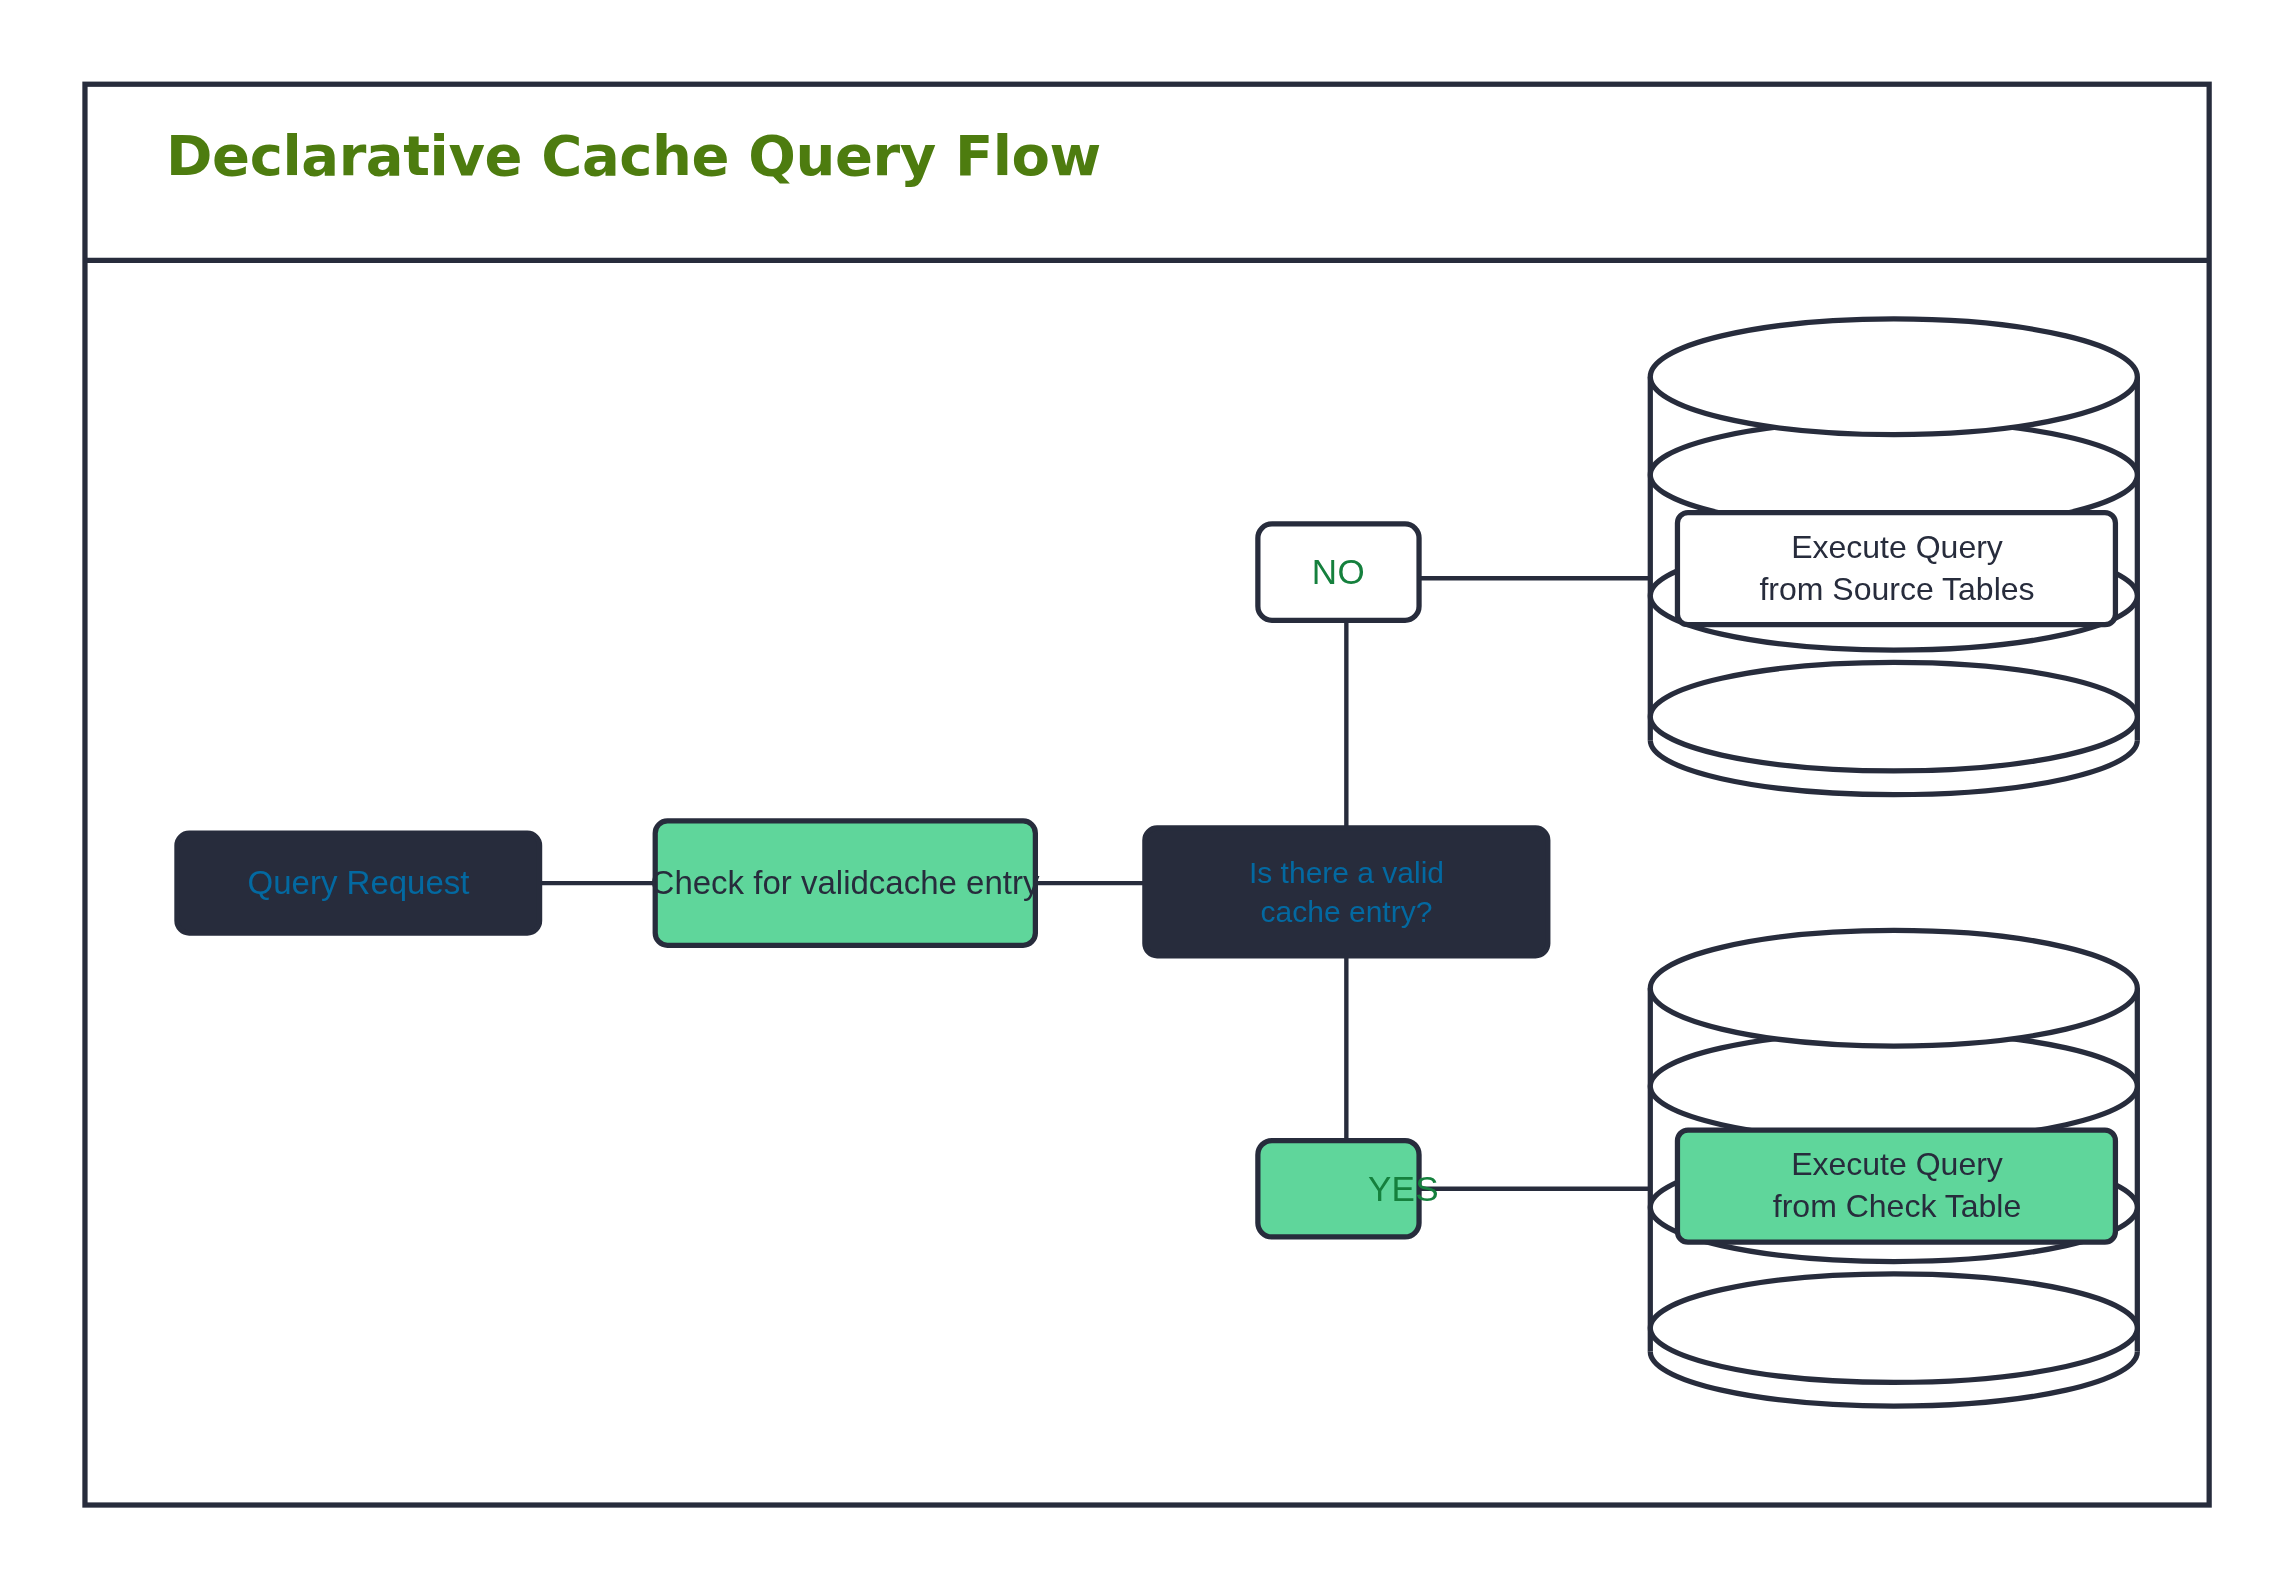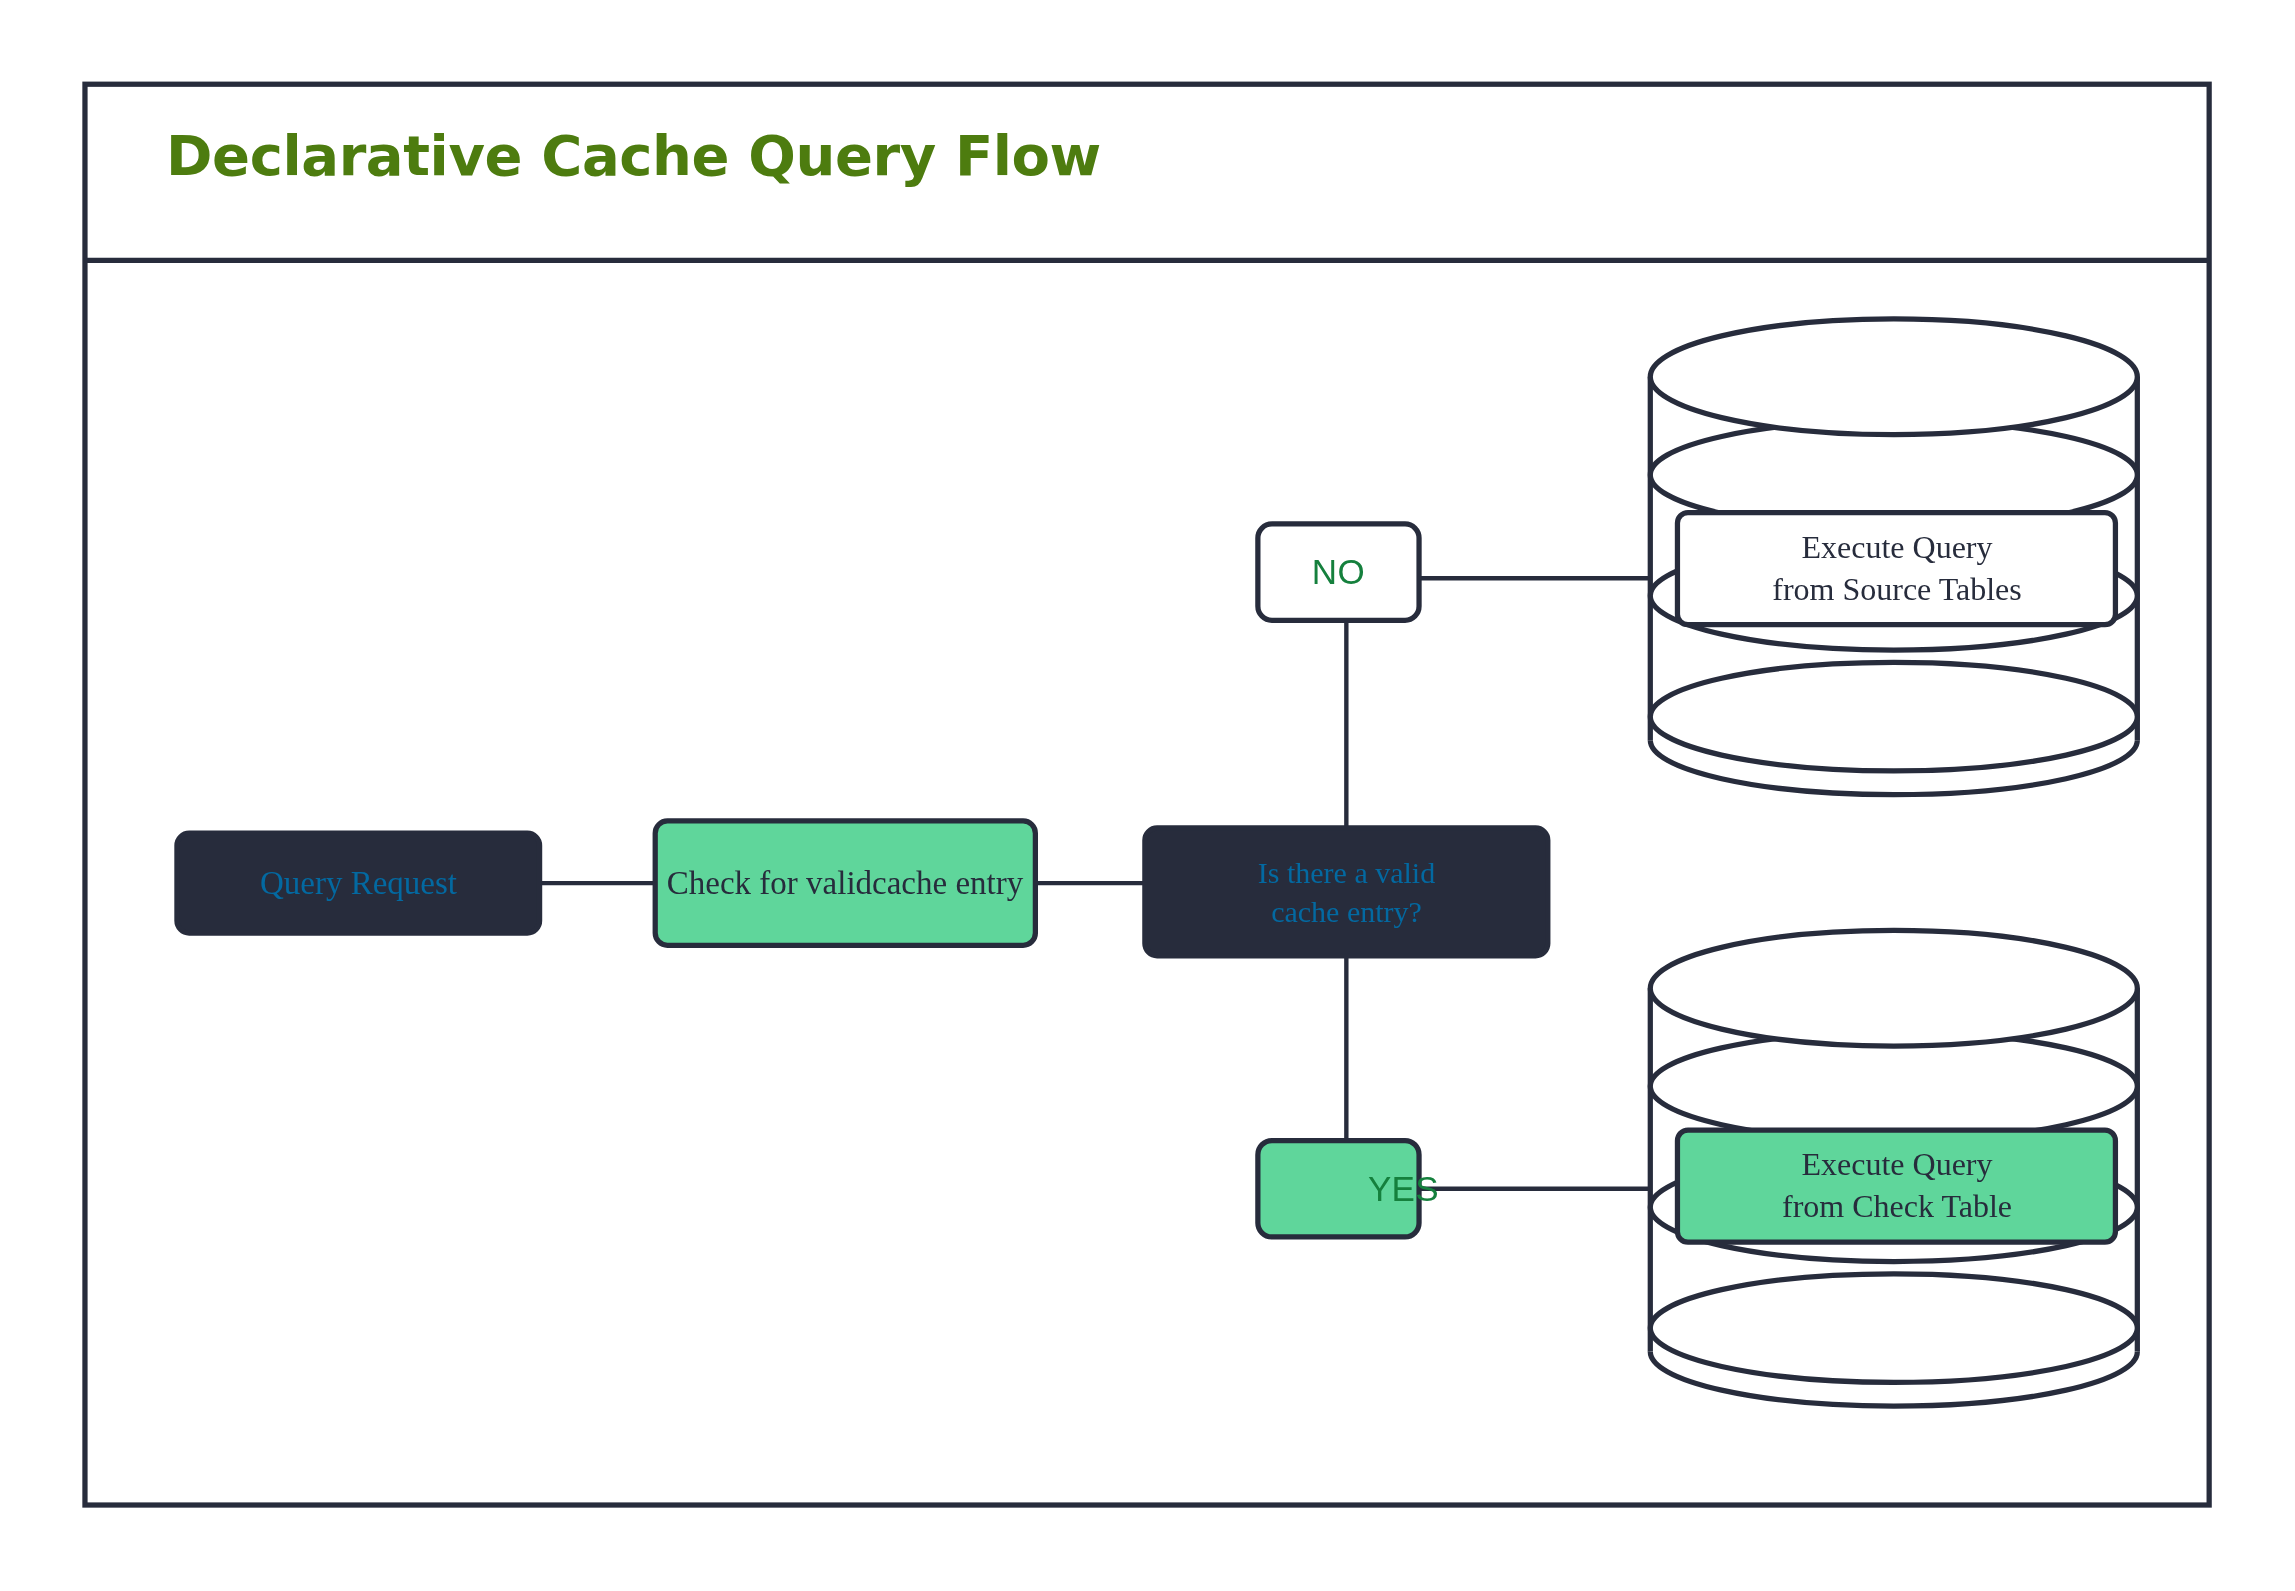--- a/index.html
+++ b/index.html
@@ -30,21 +30,21 @@
     display: block;
   }
 
   
   .node-label {
     position: absolute;
     display: flex;
     align-items: center;
     justify-content: center;
     text-align: center;
-    font-family: Liberation Serif, serif;
+    font-family: Liberation Sans, sans-serif;
     white-space: pre;
     line-height: 1.30;
     pointer-events: none;
   }
 
   .title-text {
     position: absolute;
     left: 166px;
     top: 123px;
     font-family: "DejaVu Sans", sans-serif;

